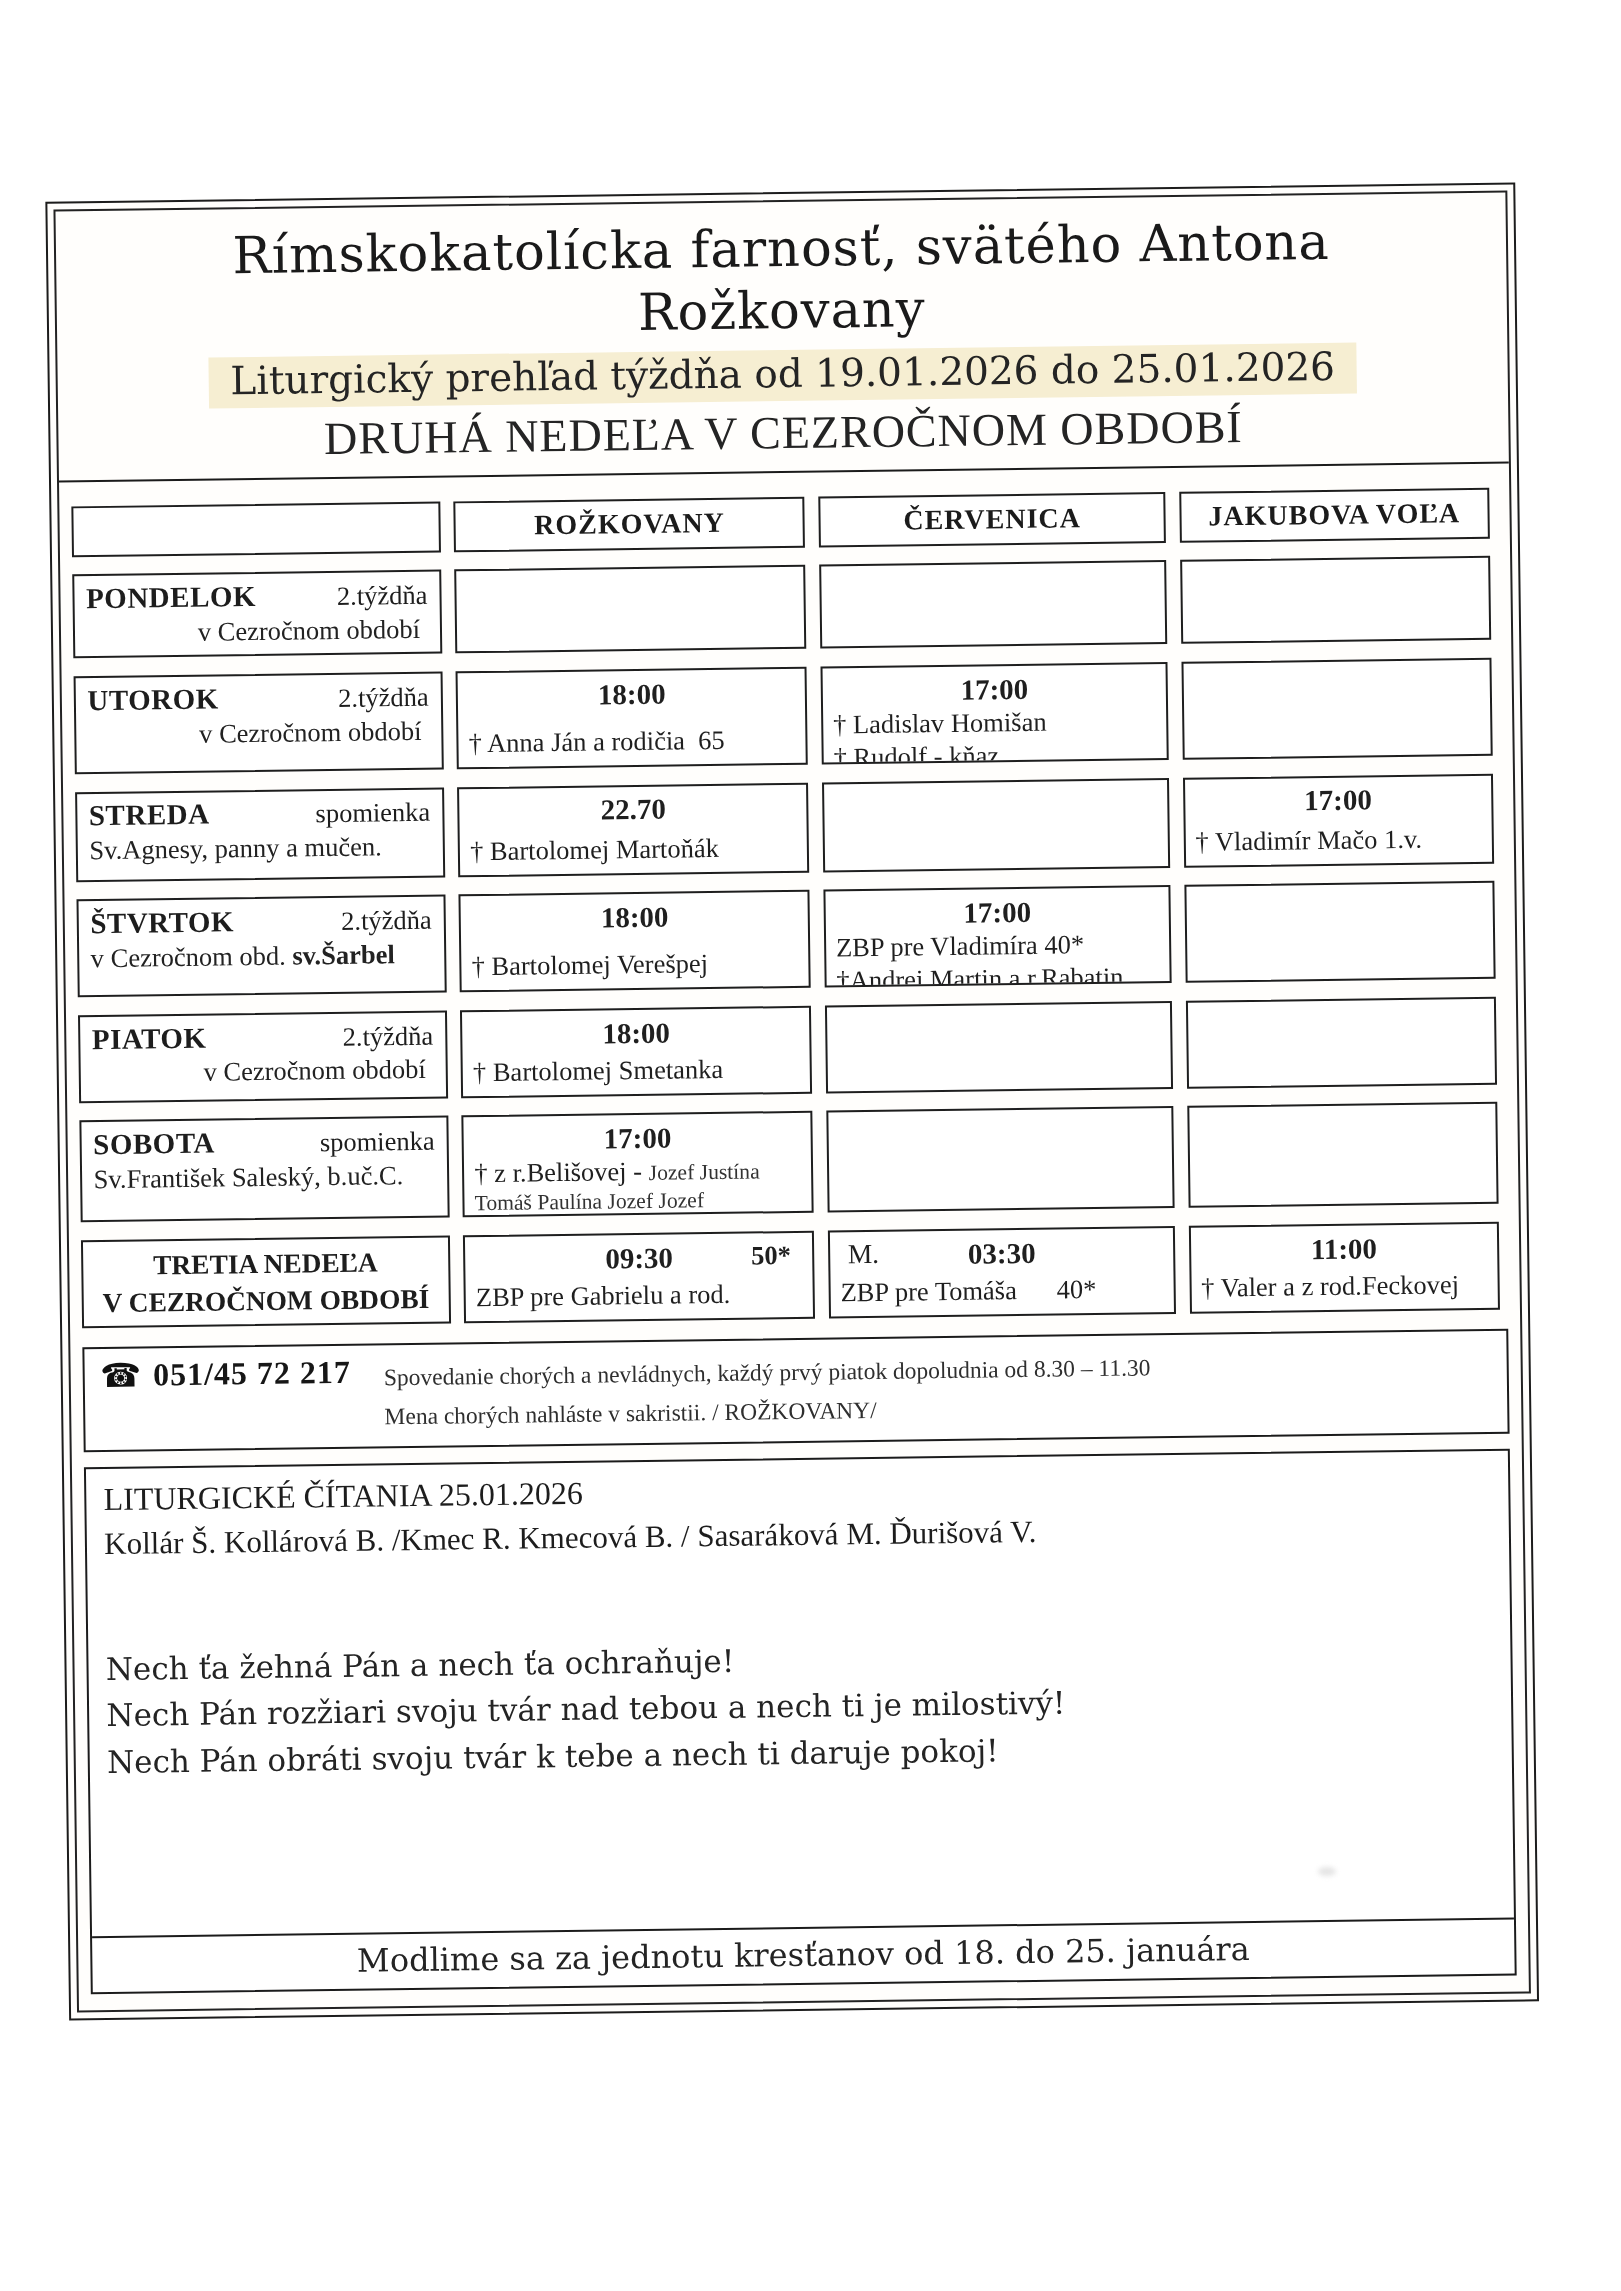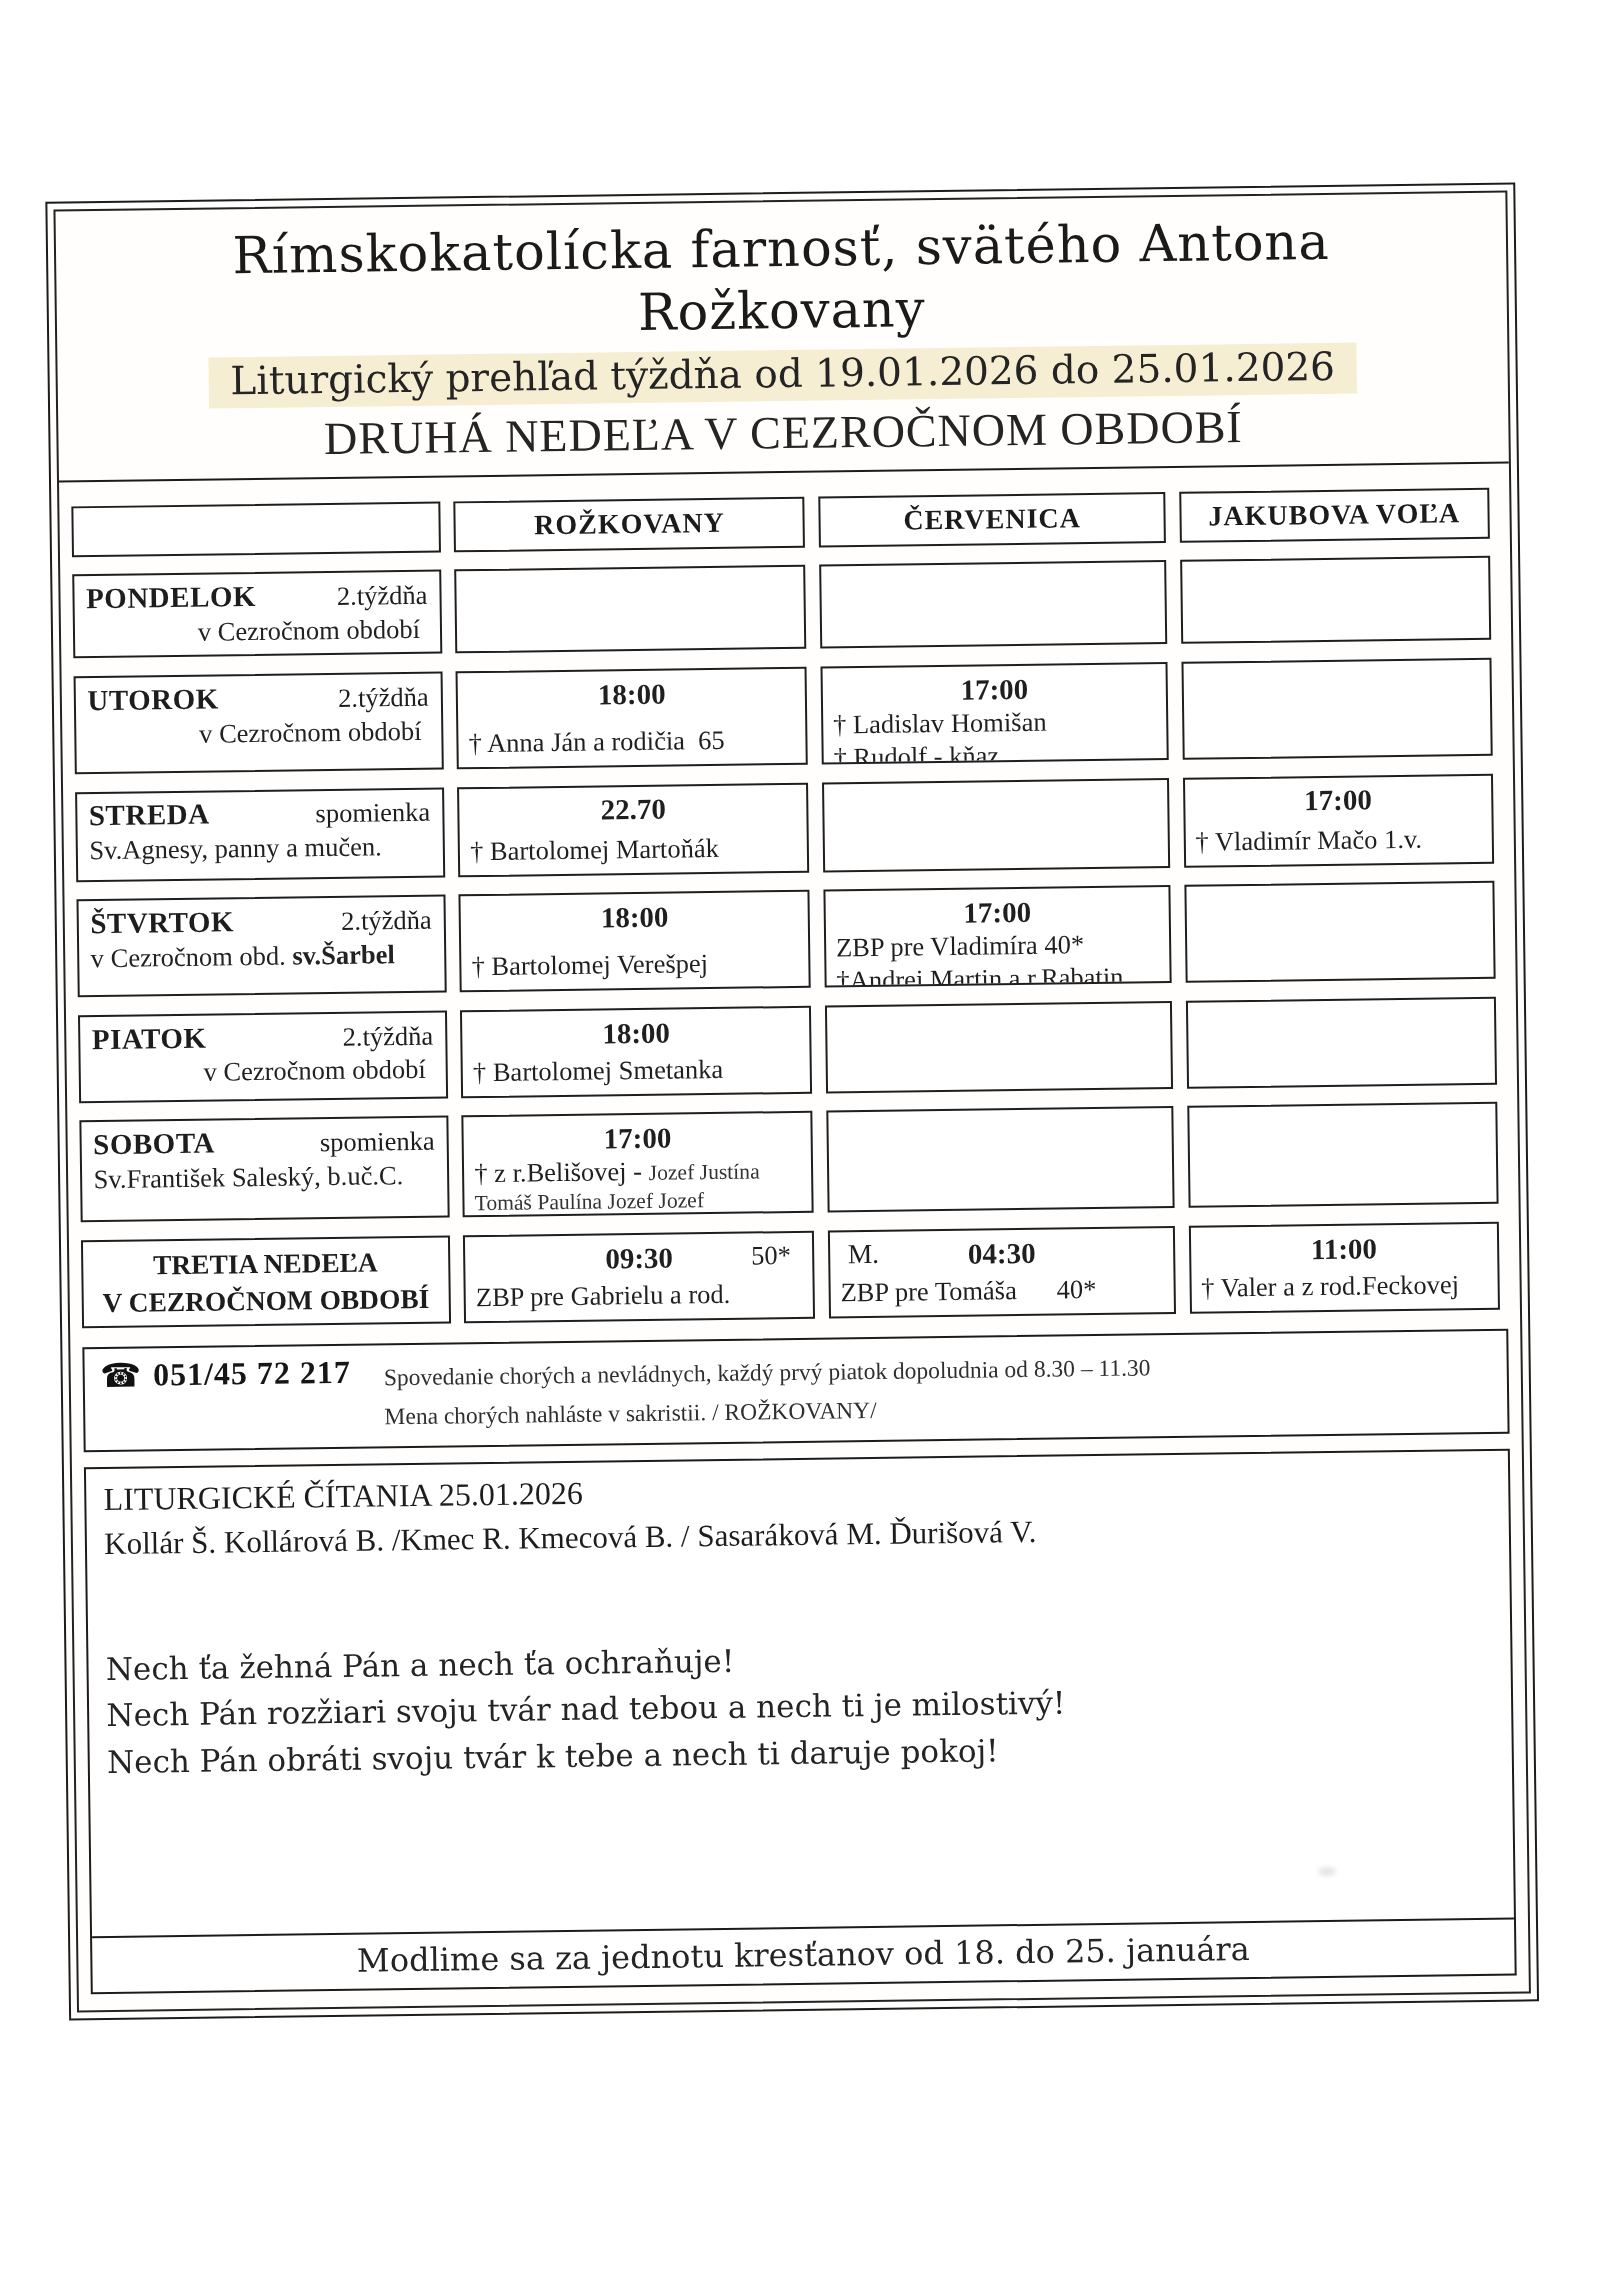--- a/index.html
+++ b/index.html
@@ -83,21 +83,21 @@
     display:flex;flex-direction:column;justify-content:center;
     text-align:center;font-weight:bold;font-size:27.4px;line-height:1.35;
   }
   .entry-cell{
     padding:4.9px 9.8px 6.9px;
     display:flex;flex-direction:column;justify-content:space-between;
     font-size:26.5px;color:#1f1f1f;
   }
   .time-line{position:relative;text-align:center;font-weight:bold;font-size:29px;padding-top:2px;}
   .time-pre{position:absolute;left:7.8px;font-weight:normal;font-size:27.4px;}
-  .time-post{position:absolute;right:11.8px;font-weight:normal;font-size:26.5px;}
+  .time-post{position:absolute;right:11.8px;font-weight:bold;font-size:26.5px;}
   .entry-line{font-size:26.5px;line-height:1.25;}
   .entry-line.small{font-size:21.6px;color:#333;}
   .append-small{font-size:21.6px;color:#333;}
   
   .phone-box{
     margin:19.6px 11.8px 0;
     border:2.9px solid #1b1b1b;
     padding:7.8px 15.7px 9.8px;
     display:flex;align-items:flex-start;
     background:#fff;
@@ -246,21 +246,21 @@
             <div class="cell entry-cell"></div>
             <div class="cell day-cell center">
               <div class="day-center-line">TRETIA NEDEĽA</div>
               <div class="day-center-line">V CEZROČNOM OBDOBÍ</div>
             </div>
             <div class="cell entry-cell">
               <div class="time-line"><span class="time">09:30</span><span class="time-post">50*</span></div>
               <div class="entry-line">ZBP pre Gabrielu a rod.</div>
             </div>
             <div class="cell entry-cell">
-              <div class="time-line"><span class="time-pre">M.</span><span class="time">04:30</span></div>
+              <div class="time-line"><span class="time-pre">M.</span><span class="time">03:30</span></div>
               <div class="entry-line">ZBP pre Tomáša&nbsp;&nbsp;&nbsp;&nbsp;&nbsp;&nbsp;40*</div>
             </div>
             <div class="cell entry-cell">
               <div class="time-line"><span class="time">11:00</span></div>
               <div class="entry-line">† Valer a z rod.Feckovej</div>
             </div>
           </div>
       </div>
 
       <div class="phone-box">

